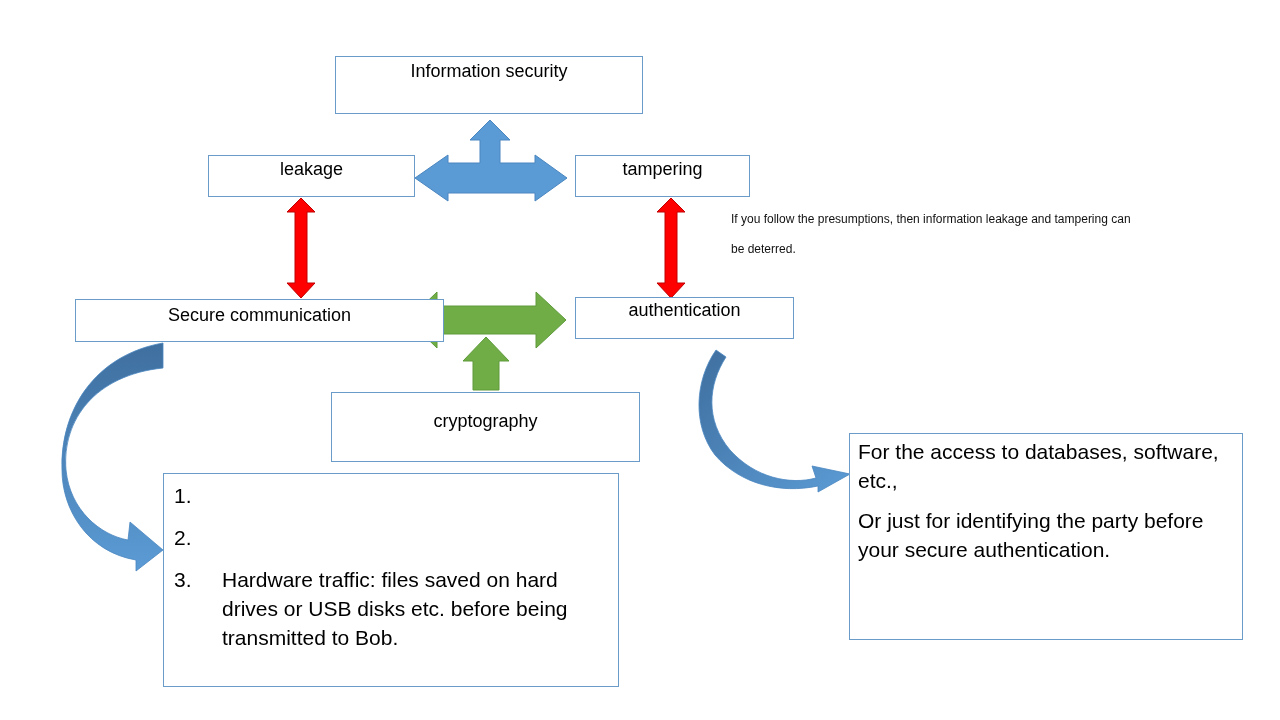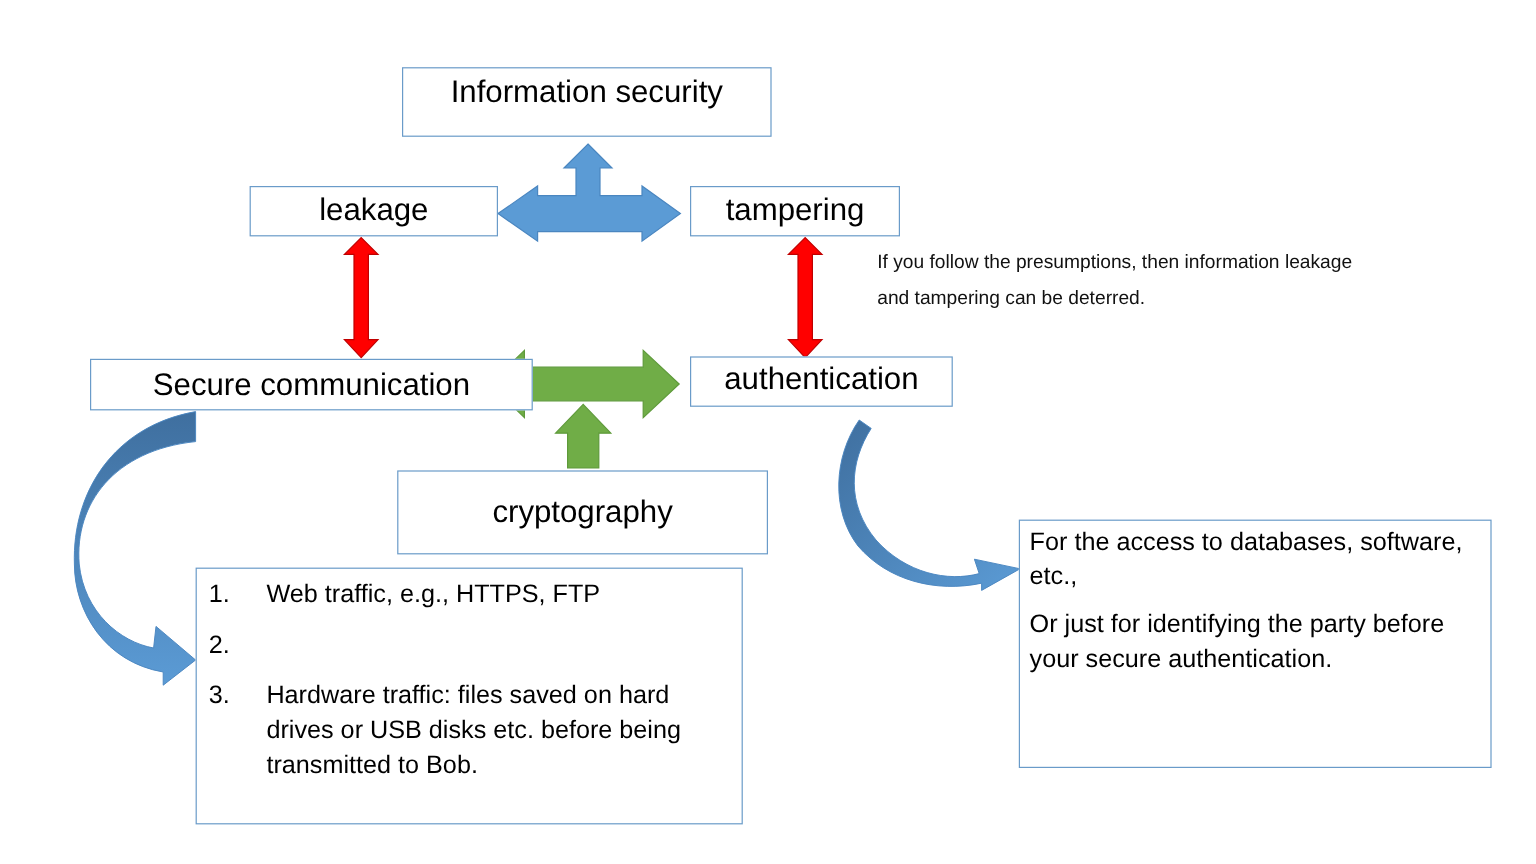--- a/index.html
+++ b/index.html
@@ -8,25 +8,25 @@
     background: #ffffff;
     font-family: "Liberation Sans", "DejaVu Sans", sans-serif;
     color: #000;
   }
   .box {
     position: absolute; box-sizing: border-box;
     border: 1.5px solid #6a9bc9; background: #fff;
   }
   .label-center {
     display: flex; align-items: flex-start; justify-content: center;
-    text-align: center; font-size: 26px;
+    text-align: center; font-size: 18px;
   }
   #shapes { position: absolute; left: 0; top: 0; width: 1280px; height: 720px; }
   .note {
-    position: absolute; font-size: 16px; line-height: 30px; color: #111;
+    position: absolute; font-size: 12px; line-height: 30px; color: #111;
   }
   .list { margin: 0; padding: 0; list-style: none; }
   .list li { display: flex; font-size: 21px; line-height: 29px; margin-bottom: 13px; }
   .list li .num { width: 48px; flex: none; }
   .para { font-size: 21px; line-height: 29px; margin: 0 0 11px 0; }
 </style>
 </head>
 <body>
 
 <svg id="shapes" viewBox="0 0 1280 720">
@@ -86,21 +86,20 @@
 </div>
 
 <div class="note" style="left:731px; top:204px; width:400px;">
   <span>If you follow the presumptions, then information leakage and tampering can be deterred.</span>
 </div>
 
 <div class="box" style="left:163px; top:473px; width:456px; height:214px; padding:7px 10px 0 10px;">
   <ul class="list">
     <li>
       <span class="num">1.</span>
-      <span>Web traffic, e.g., HTTPS, FTP</span>
     </li>
     <li>
       <span class="num">2.</span>
     </li>
     <li>
       <span class="num">3.</span>
       <span>Hardware traffic: files saved on hard drives or USB disks etc. before being transmitted to Bob.</span>
     </li>
   </ul>
 </div>

